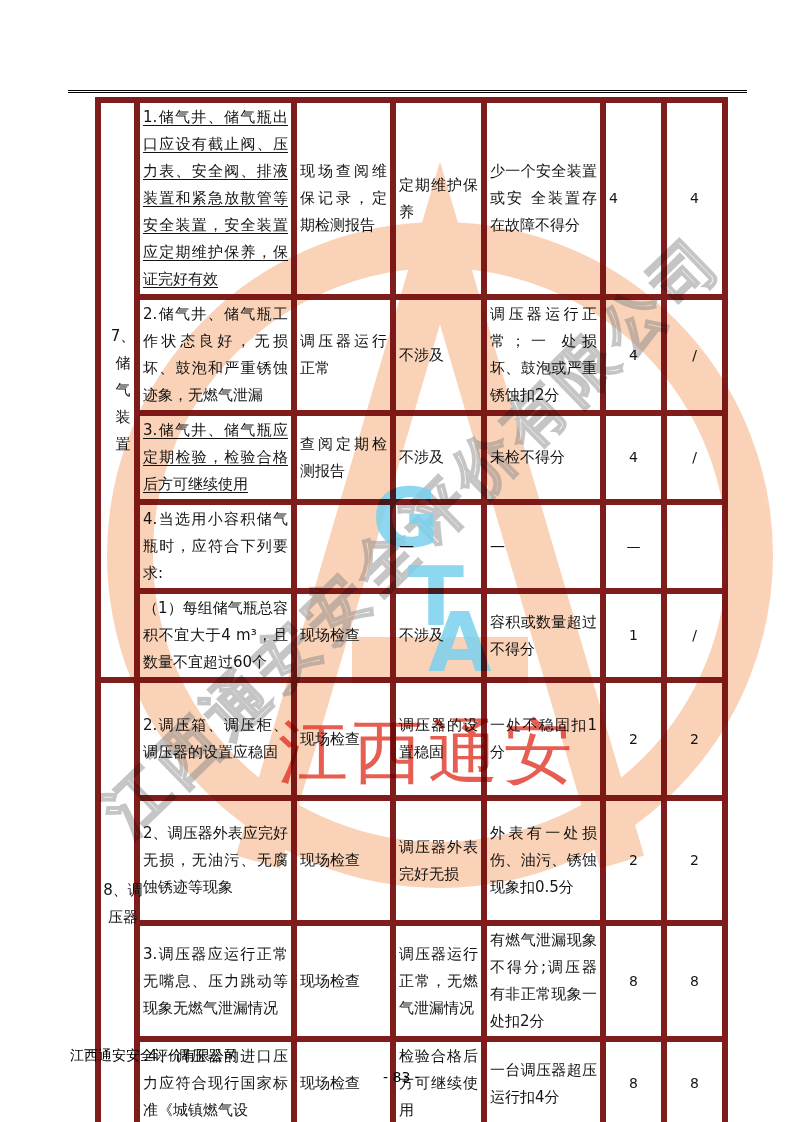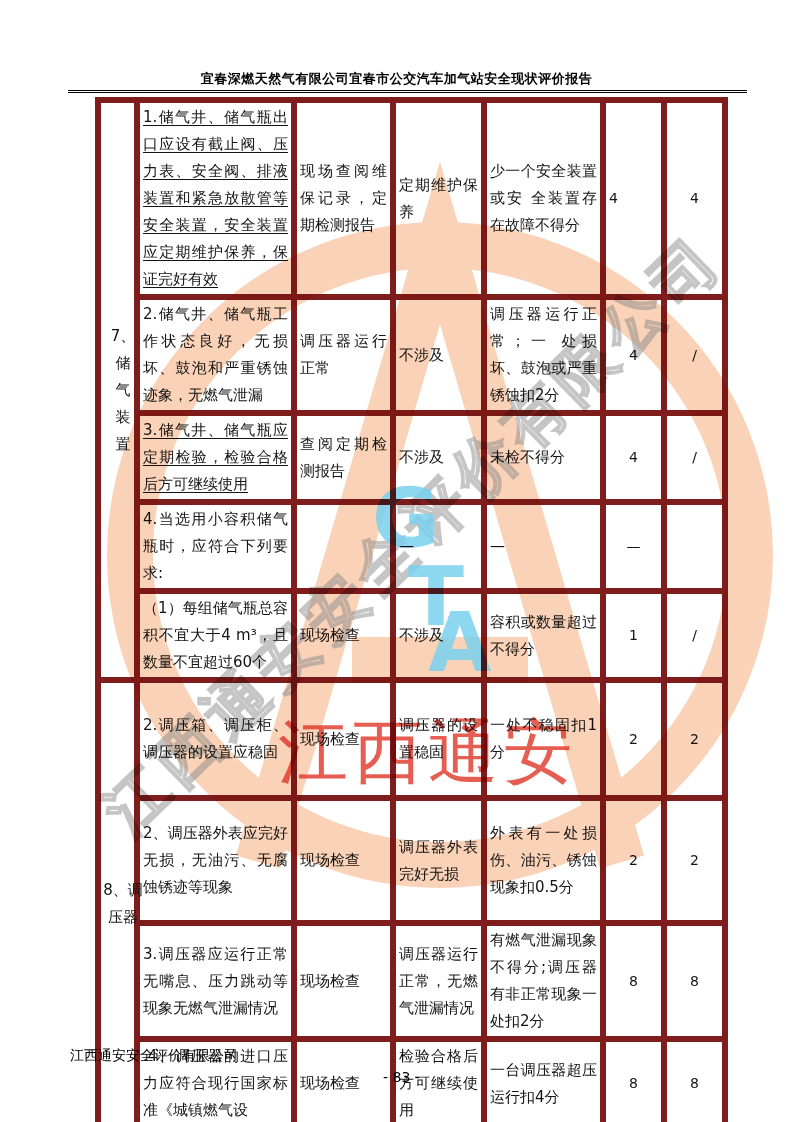--- a/index.html
+++ b/index.html
@@ -53,21 +53,20 @@
   .wm-blue { position:absolute; font-weight:bold; color:#79d0ee; opacity:0.85; font-size:82px; line-height:1; }
   .wm-blue.b1 { left:372px; top:478px; }
   .wm-blue.b2 { left:408px; top:556px; }
   .wm-blue.b3 { left:428px; top:602px; }
 </style>
 </head>
 <body>
 
 <div class="page">
 
-  <div class="hdr">宜春深燃天然气有限公司宜春市公交汽车加气站安全现状评价报告</div>
   <div class="hdr-rule"></div>
 
   <table class="eval">
     <colgroup>
       <col style="width:39px">
         <col style="width:157px">
         <col style="width:99px">
       <col style="width:91px">
         <col style="width:119px">
         <col style="width:61px">

